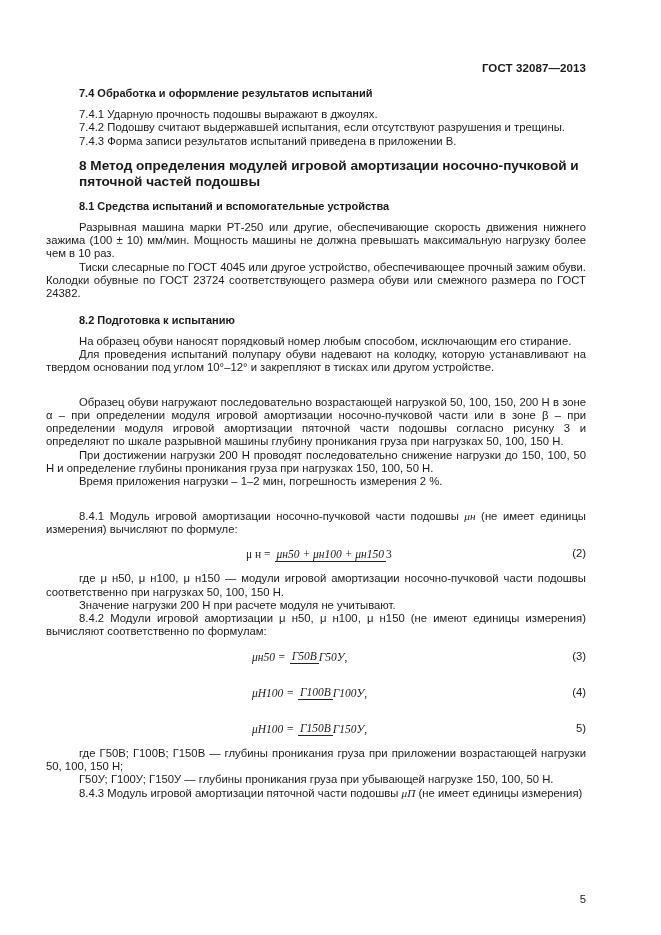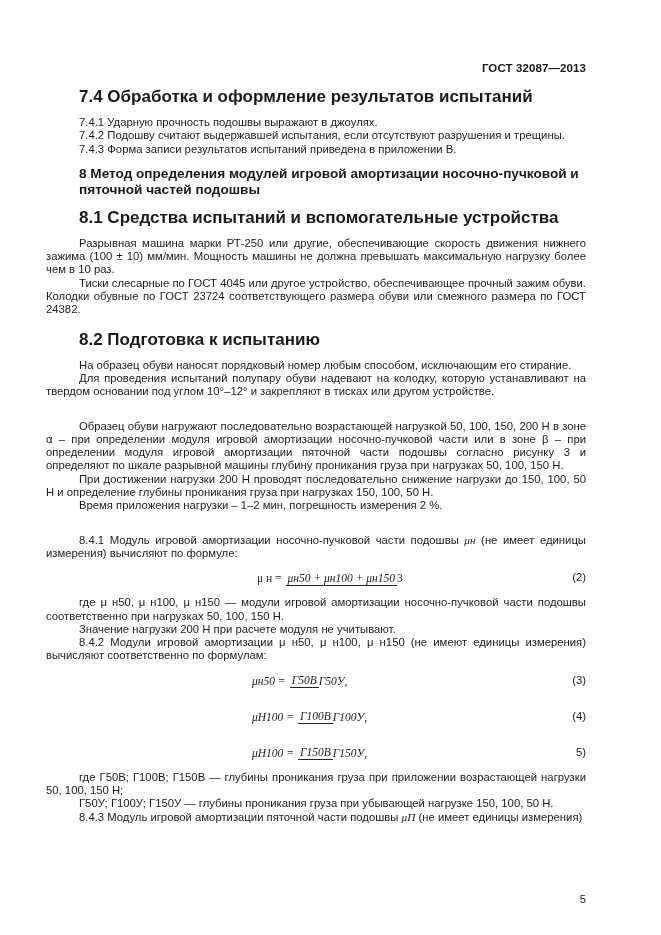--- a/index.html
+++ b/index.html
@@ -7,21 +7,21 @@
     width: 661px; height: 935px; position: relative; overflow: hidden;
     font-family: "Liberation Sans", "DejaVu Sans", sans-serif;
     color: #1a1a1a; font-size: 11.3px;
   }
   .page { position: absolute; left: 0; top: 0; width: 661px; height: 935px; }
   .hdr {
     position: absolute; top: 62px; right: 75px;
     font-weight: bold; font-size: 11.5px; letter-spacing: 0.1px;
   }
   .content { position: absolute; left: 46px; width: 540px; top: 87px; }
-  .h2 { font-weight: bold; font-size: 17px; margin-left: 33px; }
+  .h2 { font-weight: bold; font-size: 11px; margin-left: 33px; }
   .h1 { font-weight: bold; font-size: 13.6px; line-height: 16px; margin-left: 33px; }
   p { margin: 0; line-height: 13.3px; text-align: justify; }
   .ind { text-indent: 33px; }
   .flat { margin-left: 33px; }
   .i { font-style: italic; font-family: "Liberation Serif", serif; }
   .formula {
     position: relative; height: 36px; font-family: "Liberation Serif", serif;
     font-size: 11.5px;
   }
   .formula .body {
@@ -69,21 +69,21 @@
     <div style="height:9px"></div>
     <p class="ind">Образец обуви нагружают последовательно возрастающей нагрузкой 50, 100, 150, 200 Н в зоне α – при определении модуля игровой амортизации носочно-пучковой части или в зоне β – при определении модуля игровой амортизации пяточной части подошвы согласно рисунку 3 и определяют по шкале разрывной машины глубину проникания груза при нагрузках 50, 100, 150 Н.</p>
     <p class="ind">При достижении нагрузки 200 Н проводят последовательно снижение нагрузки до 150, 100, 50 Н и определение глубины проникания груза при нагрузках 150, 100, 50 Н.</p>
     <p class="ind">Время приложения нагрузки – 1–2 мин, погрешность измерения 2 %.</p>
 
     <div style="height:12px"></div>
     <div style="height:9px"></div>
     <p class="ind"><span>8.4.1 Модуль игровой амортизации носочно-пучковой части подошвы </span><span class="i">μн</span><span> (не имеет единицы измерения) вычисляют по формуле:</span></p>
 
     <div class="formula">
-      <div class="body" style="left:211px;justify-content:space-between;">
+      <div class="body" style="left:200px;justify-content:space-between;">
         <span>μ н =</span>
         <span class="frac">
           <span class="num i">μн50 + μн100 + μн150</span>
           <span class="den">3</span>
         </span>
       </div>
       <span class="no">(2)</span>
     </div>
 
     <p class="ind">где μ н50, μ н100, μ н150 — модули игровой амортизации носочно-пучковой части подошвы соответственно при нагрузках 50, 100, 150 Н.</p>

